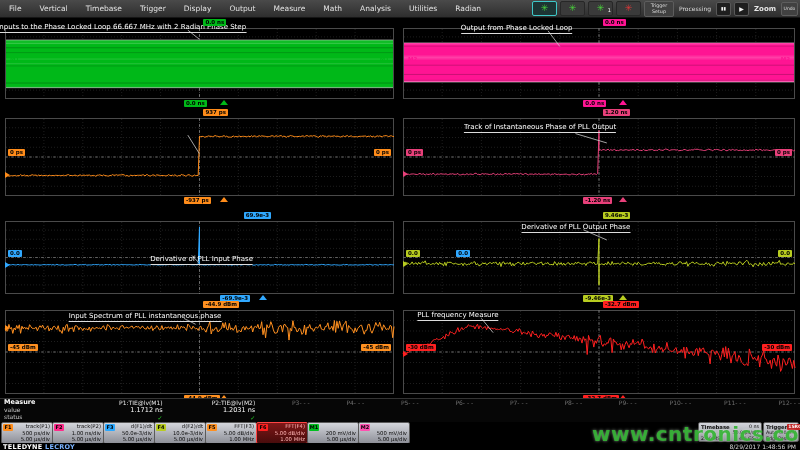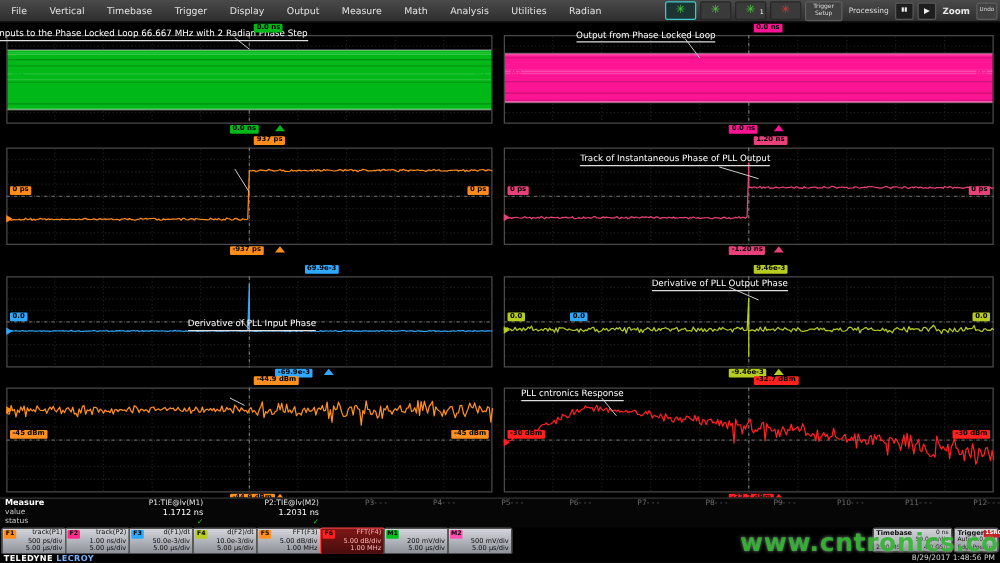--- a/index.html
+++ b/index.html
@@ -335,20 +335,21 @@
           <line x1="1" y1="31.5" x2="388" y2="31.5" stroke="#1e1e1e" stroke-dasharray="1,2"></line>
           <line x1="1" y1="42" x2="388" y2="42" stroke="#3a3a3a" stroke-dasharray="1,2"></line>
           <line x1="1" y1="52.5" x2="388" y2="52.5" stroke="#1e1e1e" stroke-dasharray="1,2"></line>
           <line x1="1" y1="63" x2="388" y2="63" stroke="#1e1e1e" stroke-dasharray="1,2"></line>
           <line x1="1" y1="73.5" x2="388" y2="73.5" stroke="#1e1e1e" stroke-dasharray="1,2"></line>
           <line x1="194.5" y1="0" x2="194.5" y2="84" stroke="#8a8a8a" stroke-dasharray="3,3" opacity="0.7"></line>
           <line x1="0" y1="42" x2="389" y2="42" stroke="#6a6a6a" stroke-dasharray="3,3" opacity="0.8"></line>
           <polyline points="0.0,18.8 1.3,21.0 2.6,21.0 3.9,14.4 5.2,18.7 6.5,17.5 7.8,23.4 9.1,18.0 10.4,19.9 11.7,15.5 13.0,18.5 14.3,14.8 15.6,23.3 16.9,16.2 18.2,18.9 19.5,17.0 20.7,18.8 22.0,17.7 23.3,19.5 24.6,14.7 25.9,16.7 27.2,18.3 28.5,18.4 29.8,18.4 31.1,17.2 32.4,20.7 33.7,17.7 35.0,15.7 36.3,17.5 37.6,15.1 38.9,18.3 40.2,19.4 41.5,17.5 42.8,15.8 44.1,20.9 45.4,18.2 46.7,20.0 48.0,17.0 49.3,16.2 50.6,17.7 51.9,19.6 53.2,15.7 54.5,21.2 55.8,20.7 57.1,23.4 58.3,17.1 59.6,20.4 60.9,15.3 62.2,14.4 63.5,21.4 64.8,18.0 66.1,18.6 67.4,17.4 68.7,21.7 70.0,15.9 71.3,15.8 72.6,16.6 73.9,19.8 75.2,17.3 76.5,18.4 77.8,20.6 79.1,18.0 80.4,19.2 81.7,19.0 83.0,20.0 84.3,17.0 85.6,21.3 86.9,17.9 88.2,17.6 89.5,19.2 90.8,17.6 92.1,17.7 93.4,18.4 94.7,18.0 96.0,19.0 97.3,17.0 98.5,15.7 99.8,18.8 101.1,20.2 102.4,14.6 103.7,15.3 105.0,17.1 106.3,19.9 107.6,17.5 108.9,17.5 110.2,18.8 111.5,17.9 112.8,18.3 114.1,20.0 115.4,16.4 116.7,15.8 118.0,15.6 119.3,18.4 120.6,17.6 121.9,17.1 123.2,18.2 124.5,17.6 125.8,16.7 127.1,16.0 128.4,18.3 129.7,17.5 131.0,16.3 132.3,17.0 133.6,16.5 134.9,18.5 136.1,17.9 137.4,15.9 138.7,17.8 140.0,18.8 141.3,19.2 142.6,16.5 143.9,19.0 145.2,18.6 146.5,15.8 147.8,20.6 149.1,18.4 150.4,18.3 151.7,15.7 153.0,17.3 154.3,19.8 155.6,19.5 156.9,15.6 158.2,19.8 159.5,17.8 160.8,17.3 162.1,18.3 163.4,16.7 164.7,18.5 166.0,16.7 167.3,19.3 168.6,17.4 169.9,18.5 171.2,18.8 172.5,14.7 173.8,19.3 175.1,18.7 176.3,16.0 177.6,17.6 178.9,16.8 180.2,18.4 181.5,20.5 182.8,14.1 184.1,15.5 185.4,17.6 186.7,19.2 188.0,16.2 189.3,17.8 190.6,18.8 191.9,18.3 193.2,20.4 194.5,17.3 195.8,16.2 197.1,19.7 198.4,18.4 199.7,20.2 201.0,22.2 202.3,18.1 203.6,15.4 204.9,11.5 206.2,24.0 207.5,19.3 208.8,20.5 210.1,18.2 211.4,17.5 212.7,21.6 214.0,21.2 215.2,19.2 216.5,18.6 217.8,12.8 219.1,17.9 220.4,12.5 221.7,19.2 223.0,20.0 224.3,13.3 225.6,19.6 226.9,17.9 228.2,20.3 229.5,18.0 230.8,15.3 232.1,22.6 233.4,20.8 234.7,20.7 236.0,22.0 237.3,17.7 238.6,16.5 239.9,20.1 241.2,16.5 242.5,18.9 243.8,18.9 245.1,18.0 246.4,15.8 247.7,22.0 249.0,17.4 250.3,16.4 251.6,17.7 252.9,14.4 254.1,18.7 255.4,18.3 256.7,11.7 258.0,24.7 259.3,17.8 260.6,27.8 261.9,14.7 263.2,17.8 264.5,17.2 265.8,11.7 267.1,15.0 268.4,19.9 269.7,23.1 271.0,23.1 272.3,22.4 273.6,17.4 274.9,15.6 276.2,15.7 277.5,22.1 278.8,14.8 280.1,14.4 281.4,17.0 282.7,17.6 284.0,30.1 285.3,18.4 286.6,21.0 287.9,10.7 289.2,17.5 290.5,17.6 291.8,21.7 293.0,21.3 294.3,18.1 295.6,19.4 296.9,24.4 298.2,22.9 299.5,15.0 300.8,24.8 302.1,17.0 303.4,17.9 304.7,14.5 306.0,18.9 307.3,18.6 308.6,21.3 309.9,18.5 311.2,17.0 312.5,18.2 313.8,16.5 315.1,14.4 316.4,19.1 317.7,19.5 319.0,20.1 320.3,16.5 321.6,16.4 322.9,12.8 324.2,19.2 325.5,18.7 326.8,16.2 328.1,20.5 329.4,10.5 330.6,22.4 331.9,11.3 333.2,18.3 334.5,11.0 335.8,15.9 337.1,20.5 338.4,15.0 339.7,13.4 341.0,11.1 342.3,22.7 343.6,15.5 344.9,17.6 346.2,18.7 347.5,19.7 348.8,23.1 350.1,17.8 351.4,21.8 352.7,18.6 354.0,17.1 355.3,15.4 356.6,15.2 357.9,20.1 359.2,24.2 360.5,20.4 361.8,20.3 363.1,14.4 364.4,14.3 365.7,20.5 367.0,23.2 368.3,19.9 369.5,16.8 370.8,12.5 372.1,15.6 373.4,16.3 374.7,12.3 376.0,16.8 377.3,20.4 378.6,14.8 379.9,17.0 381.2,19.6 382.5,18.8 383.8,19.4 385.1,15.4 386.4,16.2 387.7,27.7 389.0,16.5" fill="none" stroke="#ff9020" stroke-width="1" stroke-linejoin="round"></polyline>
           <line x1="178.94" y1="8.4" x2="190.61" y2="14.28" stroke="#ccc" stroke-width="0.8"></line>
         </svg>
+        <div class="callout" style="left: 36%; top: 2px;">Input Spectrum of PLL instantaneous phase</div>
         <span class="chip" style="left: 51%; top: -9px; background: rgb(255, 144, 32);">-44.9 dBm</span>
         <span class="chip" style="left: 46%; bottom: -8px; background: rgb(255, 144, 32);">-44.9 dBm</span>
         <span class="chip" style="left: 3px; top: calc(50% - 8px); background: rgb(255, 144, 32);">-45 dBm</span>
         <span class="chip" style="right: 3px; top: calc(50% - 8px); background: rgb(255, 144, 32);">-45 dBm</span>
         <div class="tri" style="border-bottom-color: rgb(255, 144, 32);"></div>
         <div class="zarrow" style="top: 14.64px; border-left-color: rgb(255, 144, 32);"></div>
       </div>
       <div class="panel" style="left: 403px; top: 310px; width: 392px; height: 84px;">
         <svg width="392" height="84" viewBox="0 0 392 84">
           <rect x="0.5" y="0.5" width="391" height="83" fill="none" stroke="#4a4a4a" stroke-width="1"></rect>
@@ -366,21 +367,21 @@
           <line x1="1" y1="31.5" x2="391" y2="31.5" stroke="#1e1e1e" stroke-dasharray="1,2"></line>
           <line x1="1" y1="42" x2="391" y2="42" stroke="#3a3a3a" stroke-dasharray="1,2"></line>
           <line x1="1" y1="52.5" x2="391" y2="52.5" stroke="#1e1e1e" stroke-dasharray="1,2"></line>
           <line x1="1" y1="63" x2="391" y2="63" stroke="#1e1e1e" stroke-dasharray="1,2"></line>
           <line x1="1" y1="73.5" x2="391" y2="73.5" stroke="#1e1e1e" stroke-dasharray="1,2"></line>
           <line x1="196" y1="0" x2="196" y2="84" stroke="#8a8a8a" stroke-dasharray="3,3" opacity="0.7"></line>
           <line x1="0" y1="42" x2="392" y2="42" stroke="#6a6a6a" stroke-dasharray="3,3" opacity="0.8"></line>
           <polyline points="0.0,43.6 1.3,42.1 2.6,43.2 3.9,42.7 5.2,42.4 6.5,42.0 7.8,39.8 9.1,39.4 10.5,38.6 11.8,38.1 13.1,38.8 14.4,38.7 15.7,39.3 17.0,35.7 18.3,36.4 19.6,35.6 20.9,36.1 22.2,36.0 23.5,35.1 24.8,33.9 26.1,34.5 27.4,33.8 28.7,32.1 30.1,30.2 31.4,29.6 32.7,29.5 34.0,28.4 35.3,29.9 36.6,29.4 37.9,29.0 39.2,27.9 40.5,26.4 41.8,29.0 43.1,23.9 44.4,25.6 45.7,25.8 47.0,21.6 48.3,22.4 49.7,22.8 51.0,24.1 52.3,23.5 53.6,20.5 54.9,17.6 56.2,21.7 57.5,19.6 58.8,17.5 60.1,19.8 61.4,18.4 62.7,17.3 64.0,17.2 65.3,14.7 66.6,15.9 67.9,15.9 69.3,16.5 70.6,16.0 71.9,19.0 73.2,16.2 74.5,14.2 75.8,18.9 77.1,15.6 78.4,17.3 79.7,18.5 81.0,17.3 82.3,16.5 83.6,19.8 84.9,16.6 86.2,18.7 87.5,18.4 88.9,18.0 90.2,19.3 91.5,17.9 92.8,19.7 94.1,19.0 95.4,19.5 96.7,19.4 98.0,18.4 99.3,20.1 100.6,19.3 101.9,19.6 103.2,18.9 104.5,18.2 105.8,18.9 107.1,21.5 108.5,21.5 109.8,22.7 111.1,22.1 112.4,20.7 113.7,19.1 115.0,21.3 116.3,18.5 117.6,20.6 118.9,24.4 120.2,22.2 121.5,22.9 122.8,23.1 124.1,24.3 125.4,21.3 126.7,23.4 128.1,26.8 129.4,21.0 130.7,23.6 132.0,24.8 133.3,23.9 134.6,27.1 135.9,27.7 137.2,24.6 138.5,23.5 139.8,26.2 141.1,24.2 142.4,27.8 143.7,25.2 145.0,25.6 146.3,22.9 147.7,23.2 149.0,24.7 150.3,25.6 151.6,26.7 152.9,22.3 154.2,26.6 155.5,23.3 156.8,28.8 158.1,29.8 159.4,25.6 160.7,26.4 162.0,29.6 163.3,26.1 164.6,25.6 165.9,25.3 167.3,28.4 168.6,27.7 169.9,29.1 171.2,25.6 172.5,30.4 173.8,26.4 175.1,31.1 176.4,28.0 177.7,28.5 179.0,33.1 180.3,26.6 181.6,30.4 182.9,28.8 184.2,44.5 185.5,25.4 186.9,30.2 188.2,29.9 189.5,29.9 190.8,37.1 192.1,30.7 193.4,33.3 194.7,29.4 196.0,27.1 197.3,25.5 198.6,34.1 199.9,36.4 201.2,33.8 202.5,35.1 203.8,32.6 205.1,33.3 206.5,28.6 207.8,27.9 209.1,42.7 210.4,29.0 211.7,31.9 213.0,31.9 214.3,34.9 215.6,34.6 216.9,33.3 218.2,39.8 219.5,33.8 220.8,39.3 222.1,34.5 223.4,31.4 224.7,34.4 226.1,37.8 227.4,33.6 228.7,34.4 230.0,29.4 231.3,34.4 232.6,33.5 233.9,32.6 235.2,31.4 236.5,35.0 237.8,33.7 239.1,29.0 240.4,32.1 241.7,38.4 243.0,36.5 244.3,37.9 245.7,39.0 247.0,36.9 248.3,37.7 249.6,42.6 250.9,33.9 252.2,43.0 253.5,39.8 254.8,38.3 256.1,36.1 257.4,39.4 258.7,37.5 260.0,41.8 261.3,39.4 262.6,39.1 263.9,32.4 265.3,39.1 266.6,40.4 267.9,41.2 269.2,41.4 270.5,41.1 271.8,38.8 273.1,37.6 274.4,43.7 275.7,41.5 277.0,42.2 278.3,39.5 279.6,42.5 280.9,37.1 282.2,48.3 283.5,37.1 284.9,41.3 286.2,44.0 287.5,41.7 288.8,41.9 290.1,45.4 291.4,44.9 292.7,39.3 294.0,38.5 295.3,45.7 296.6,37.8 297.9,41.5 299.2,38.6 300.5,38.0 301.8,42.5 303.1,42.1 304.5,44.1 305.8,44.7 307.1,53.9 308.4,40.4 309.7,40.1 311.0,41.5 312.3,44.6 313.6,40.9 314.9,42.9 316.2,45.6 317.5,50.2 318.8,44.4 320.1,37.8 321.4,47.0 322.7,36.6 324.1,48.6 325.4,38.1 326.7,45.0 328.0,53.1 329.3,45.9 330.6,44.7 331.9,41.6 333.2,50.8 334.5,51.2 335.8,45.3 337.1,47.5 338.4,52.1 339.7,53.2 341.0,55.1 342.3,54.9 343.7,53.7 345.0,55.7 346.3,38.9 347.6,43.4 348.9,46.7 350.2,49.3 351.5,47.2 352.8,49.6 354.1,50.6 355.4,45.5 356.7,57.0 358.0,47.7 359.3,45.0 360.6,40.6 361.9,48.4 363.3,49.2 364.6,53.7 365.9,53.6 367.2,50.2 368.5,58.5 369.8,49.7 371.1,48.1 372.4,53.3 373.7,56.2 375.0,45.0 376.3,50.4 377.6,61.4 378.9,58.2 380.2,48.6 381.5,50.5 382.9,55.2 384.2,54.2 385.5,48.5 386.8,48.1 388.1,53.1 389.4,58.5 390.7,50.4 392.0,58.0" fill="none" stroke="#ff2020" stroke-width="1" stroke-linejoin="round"></polyline>
           <line x1="78.4" y1="8.4" x2="90.16" y2="22.68" stroke="#ccc" stroke-width="0.8"></line>
         </svg>
-        <div class="callout" style="left: 14%; top: 1px;">PLL cntronics Response</div>
+        <div class="callout" style="left: 14%; top: 1px;">PLL frequency Measure</div>
         <span class="chip" style="left: 51%; top: -9px; background: rgb(255, 32, 32);">-32.7 dBm</span>
         <span class="chip" style="left: 46%; bottom: -8px; background: rgb(255, 32, 32);">-32.7 dBm</span>
         <span class="chip" style="left: 3px; top: calc(50% - 8px); background: rgb(255, 32, 32);">-30 dBm</span>
         <span class="chip" style="right: 3px; top: calc(50% - 8px); background: rgb(255, 32, 32);">-30 dBm</span>
         <div class="tri" style="border-bottom-color: rgb(255, 32, 32);"></div>
         <div class="zarrow" style="top: 40.68px; border-left-color: rgb(255, 32, 32);"></div>
       </div>
     </div>
 
   <div id="measure-table">

